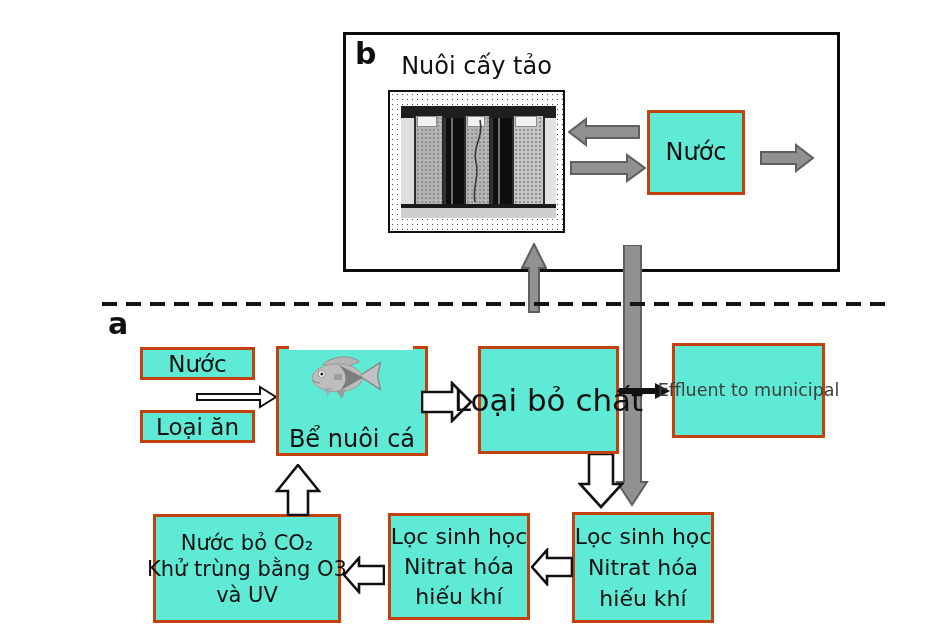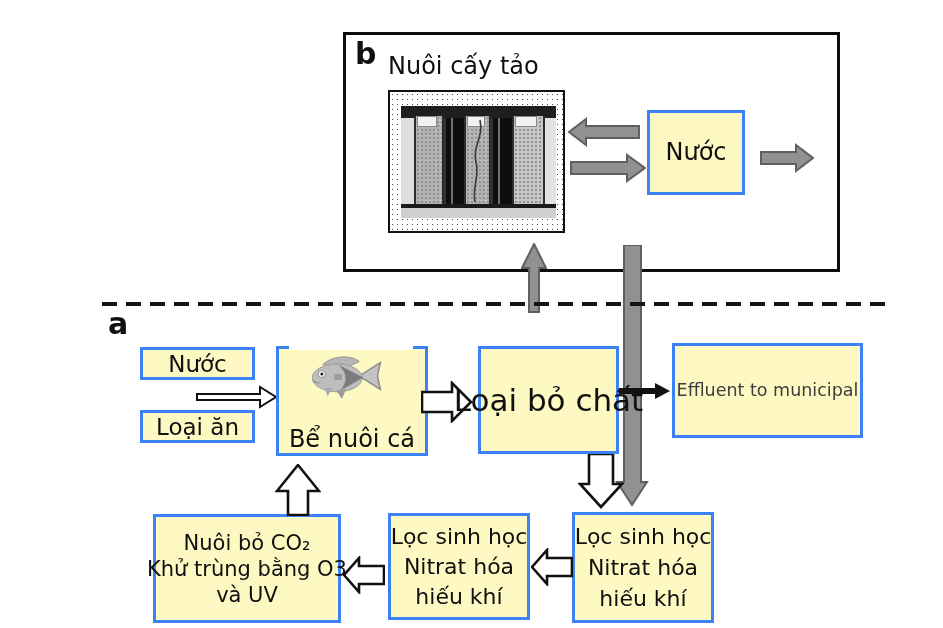--- a/index.html
+++ b/index.html
@@ -8,29 +8,29 @@
     --line-black:#111111;
     --effluent-text:#3d3d3d;
   }
   html,body{margin:0;padding:0;background:#ffffff;}
   .canvas{
     position:relative;width:943px;height:628px;background:#fff;overflow:hidden;
     font-family:"DejaVu Sans","Liberation Sans",sans-serif;color:#101010;
   }
   .abs{position:absolute;}
   .box{
-    position:absolute;background:#fef9c3;border:3px solid #3b82f6;
+    position:absolute;background:#5eead4;border:3px solid #c2410c;
     display:flex;flex-direction:column;align-items:center;justify-content:center;
     text-align:center;box-sizing:border-box;
   }
   .lbl{position:absolute;font-weight:bold;font-size:30px;}
   .line{display:block;white-space:nowrap;}
   
   .box-b{left:343px;top:32px;width:497px;height:240px;border:3px solid #0d0d0d;background:#fff;box-sizing:border-box;}
-  .title-b{left:388px;top:52px;width:177px;text-align:left;font-size:24px;}
+  .title-b{left:388px;top:52px;width:177px;text-align:center;font-size:24px;}
   .photo-frame{
     left:388px;top:90px;width:177px;height:143px;box-sizing:border-box;
     border:2px solid #111;background-color:#fff;
     background-image:radial-gradient(#4a4a4a 0.8px,transparent 0.9px);
     background-size:5px 5px;
   }
   .photo{left:11px;top:14px;width:155px;height:112px;background:#d8d8d8;overflow:hidden;}
   .p-top{left:0;top:0;width:155px;height:12px;background:#1f1f1f;}
   .p-strip{top:12px;height:86px;}
   .p-strip.l{left:0;width:13px;background:#dedede;}
@@ -63,21 +63,21 @@
     left:102px;top:302px;width:788px;height:4px;
     background:repeating-linear-gradient(90deg,#141414 0 15px,transparent 15px 24px);
   }
   
   .water{left:140px;top:347px;width:115px;height:33px;font-size:23px;border-width:3px;}
   .feed{left:140px;top:410px;width:115px;height:33px;font-size:23px;border-width:3px;}
   .tank{left:276px;top:346px;width:152px;height:110px;justify-content:flex-end;padding-bottom:0;font-size:24px;}
   .tank-gap{left:289px;top:345px;width:124px;height:5px;background:#fff;}
   .fish-wrap{left:293px;top:352px;width:98px;height:48px;}
   .solids{left:478px;top:346px;width:141px;height:108px;font-size:31px;line-height:30px;}
-  .effluent{left:672px;top:343px;width:191px;height:95px;font-size:17.5px;line-height:27px;color:var(--effluent-text);border-width:3px;}
+  .effluent{left:672px;top:343px;width:153px;height:95px;font-size:17.5px;line-height:27px;color:var(--effluent-text);border-width:3px;}
   .bio-r{left:572px;top:512px;width:142px;height:111px;font-size:22px;line-height:31px;}
   .bio-m{left:388px;top:513px;width:142px;height:107px;font-size:22px;line-height:30px;}
   .cond{left:153px;top:514px;width:188px;height:109px;font-size:21px;line-height:26px;overflow:visible;}
   svg{display:block;}
   .g-arrow{fill:var(--arrow-gray);stroke:var(--arrow-gray-outline);stroke-width:2;}
   .h-arrow{fill:#ffffff;stroke:var(--line-black);stroke-width:2.6;}
   .t-arrow{fill:#ffffff;stroke:var(--line-black);stroke-width:2;}
   .b-arrow{fill:var(--line-black);stroke:none;}
 </style>
 </head>
@@ -193,21 +193,21 @@
     <span class="line">Lọc sinh học</span>
     <span class="line">Nitrat hóa</span>
     <span class="line">hiếu khí</span>
   </div>
 
   <svg class="abs" style="left:343px;top:556px;" width="42" height="38" viewBox="0 0 42 38">
     <polygon class="h-arrow" points="41,10 16,10 16,2 1,19 16,36 16,28 41,28"></polygon>
   </svg>
 
   <div class="box cond">
-    <span class="line">Nuôi bỏ CO₂</span>
+    <span class="line">Nước bỏ CO₂</span>
     <span class="line">Khử trùng bằng O3</span>
     <span class="line">và UV</span>
   </div>
 
   <svg class="abs" style="left:275px;top:464px;" width="46" height="52" viewBox="0 0 46 52">
     <polygon class="h-arrow" points="23,1 44,27 33,27 33,51 13,51 13,27 2,27"></polygon>
   </svg>
 
 </div>
 

